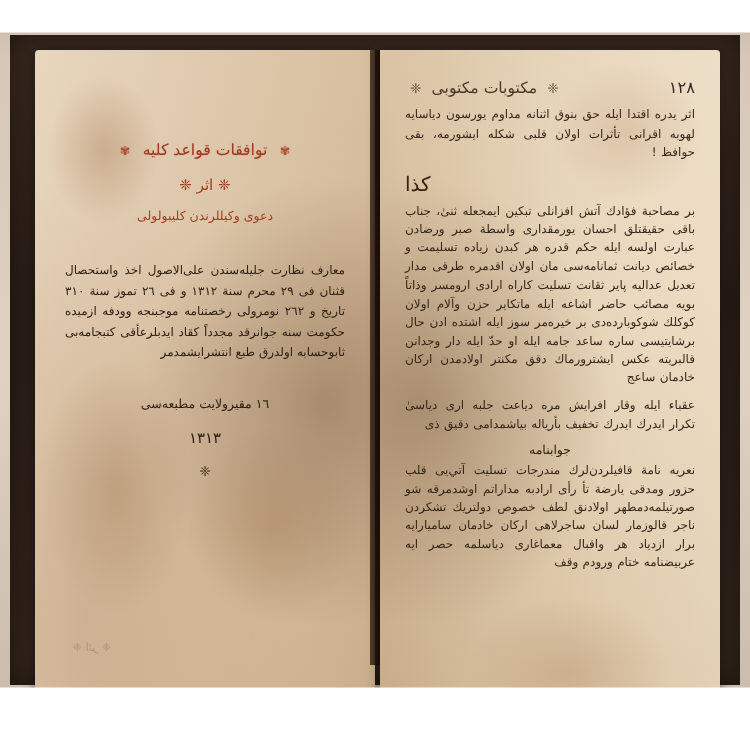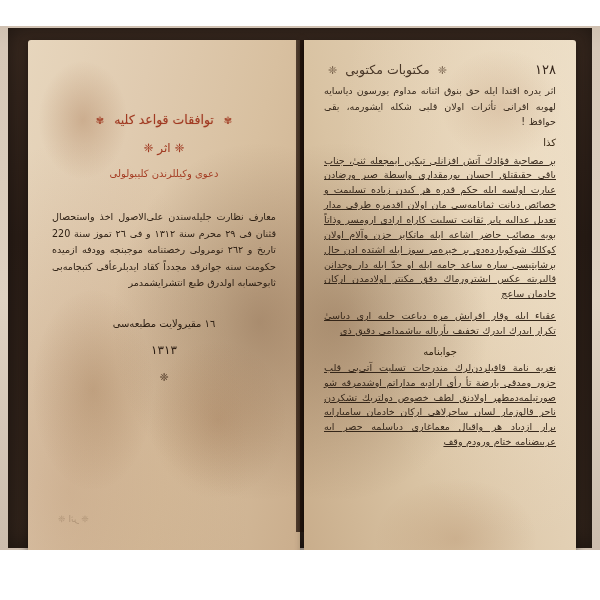--- a/index.html
+++ b/index.html
@@ -137,25 +137,25 @@
     font-family: "DejaVu Sans", sans-serif;
     font-size: 9.6px;
     line-height: 1.62;
     color: #2e2014;
     text-align: justify;
     text-justify: inter-word;
     word-spacing: 0.5px;
     margin: 0 0 7px 0;
     opacity: 0.95;
   }
-  .arabic-block.tight { line-height: 1.55; text-decoration: underline; }
+  .arabic-block.tight { line-height: 1.55; }
 
   .center-word {
-    text-align: right;
-    font-size: 10px;
+    text-align: left;
+    font-size: 16px;
     color: #33230f;
     margin: 4px 0 6px 0;
     letter-spacing: 1px;
   }
   .sub-head {
     text-align: center;
     font-size: 10px;
     color: #33230f;
     margin: 5px 0 4px 0;
   }
@@ -276,21 +276,21 @@
         <div class="red-heading">
           <span class="orn">✾</span>
           <span>توافقات قواعد كليه</span>
           <span class="orn">✾</span>
         </div>
 
         <div class="red-sub">❈ اثر ❈</div>
 
         <div class="red-line">دعوى وكيللرندن كليبولولى</div>
 
-        <div class="verso-body">معارف نظارت جليله‌سندن على‌الاصول اخذ واستحصال قثنان فى ٢٩ محرم سنة ١٣١٢ و فى ٢٦ تموز سنة 220 تاريخ و ٢٦٢ نومرولى رخصتنامه موجبنجه وودفه ازميده حكومت سنه جوانرقد مجدداً كقاد ايدبلرعأقى كتبجامه‌بى ثابوحسابه اولدرق طبع انتشرايشمدمر</div>
+        <div class="verso-body">معارف نظارت جليله‌سندن على‌الاصول اخذ واستحصال قثنان فى ٢٩ محرم سنة ١٣١٢ و فى ٢٦ تموز سنة ٣١٠ تاريخ و ٢٦٢ نومرولى رخصتنامه موجبنجه وودفه ازميده حكومت سنه جوانرقد مجدداً كقاد ايدبلرعأقى كتبجامه‌بى ثابوحسابه اولدرق طبع انتشرايشمدمر</div>
 
         <div class="verso-foot">
           <span>ولايت مطبعه‌سى</span>
           <span>١٦ مقير</span>
         </div>
         <div class="verso-date">١٣١٣</div>
         <div class="verso-orn">❈</div>
       </div>
 
       <div class="ghost">❈ اثر ❈</div>

